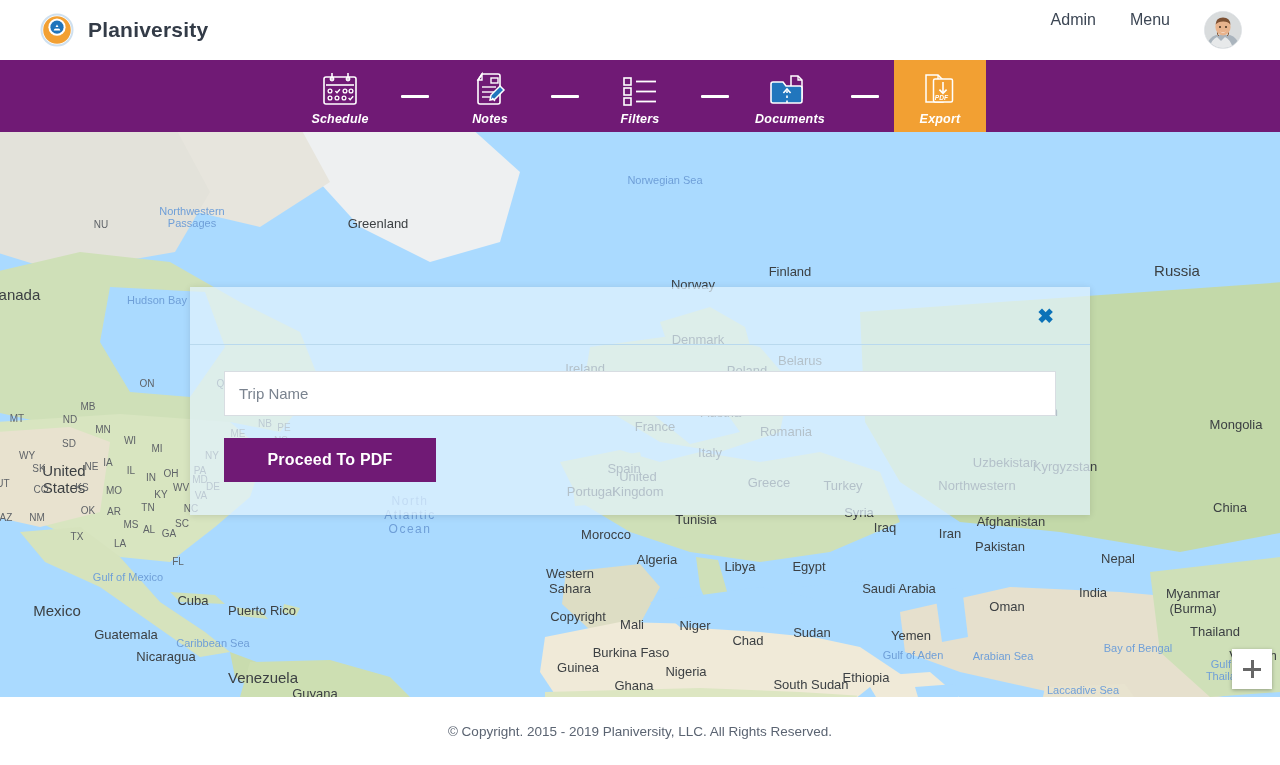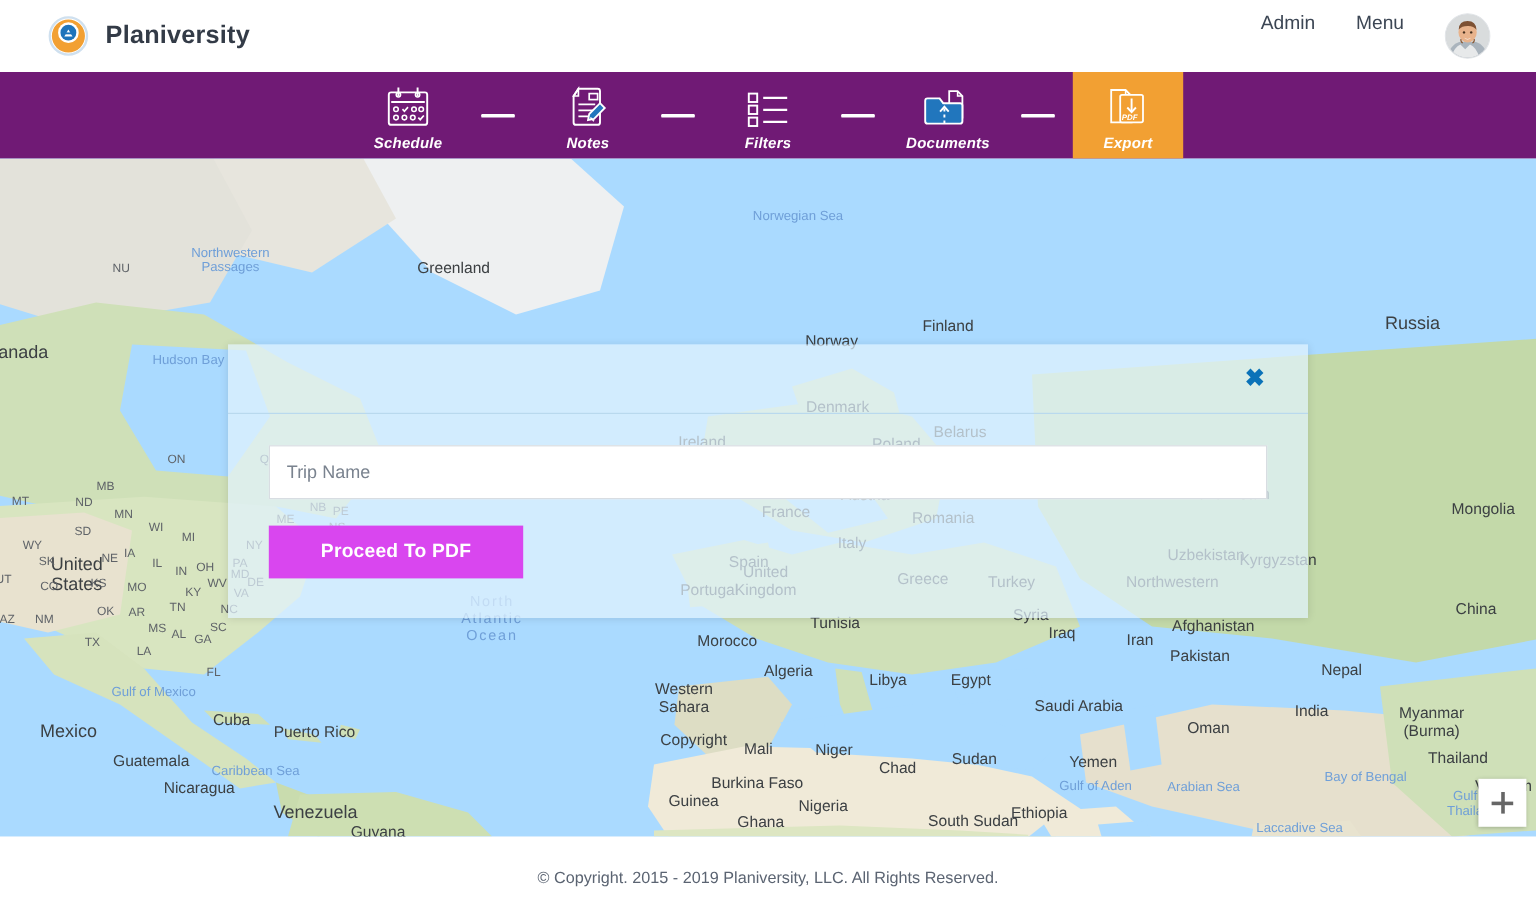--- a/index.html
+++ b/index.html
@@ -122,21 +122,21 @@
   .trip-input {
     width: 832px; height: 45px;
     background: #ffffff; border: 1px solid #d8dde2;
     font-size: 15px; color: #5a6370;
     padding: 0 14px; outline: none;
     font-family: "Liberation Sans", sans-serif;
   }
   .trip-input::placeholder { color: #7a838f; }
   .proceed-btn {
     margin-top: 22px; height: 44px; width: 212px;
-    background: #d946ef; border: none; color: #ffffff;
+    background: #701a75; border: none; color: #ffffff;
     font-size: 16px; font-weight: bold; cursor: pointer;
     font-family: "Liberation Sans", sans-serif;
     letter-spacing: .2px;
   }
 
   
   .footer {
     height: 68px; width: 1280px; background: #ffffff;
     display: flex; align-items: center; justify-content: center;
   }

